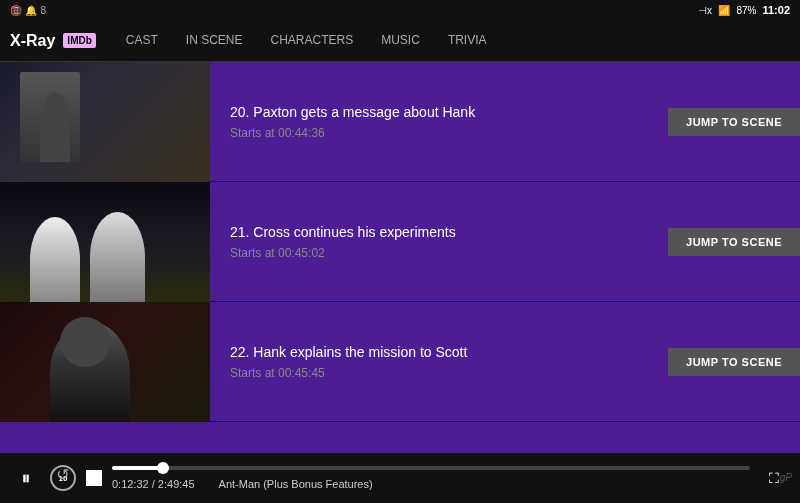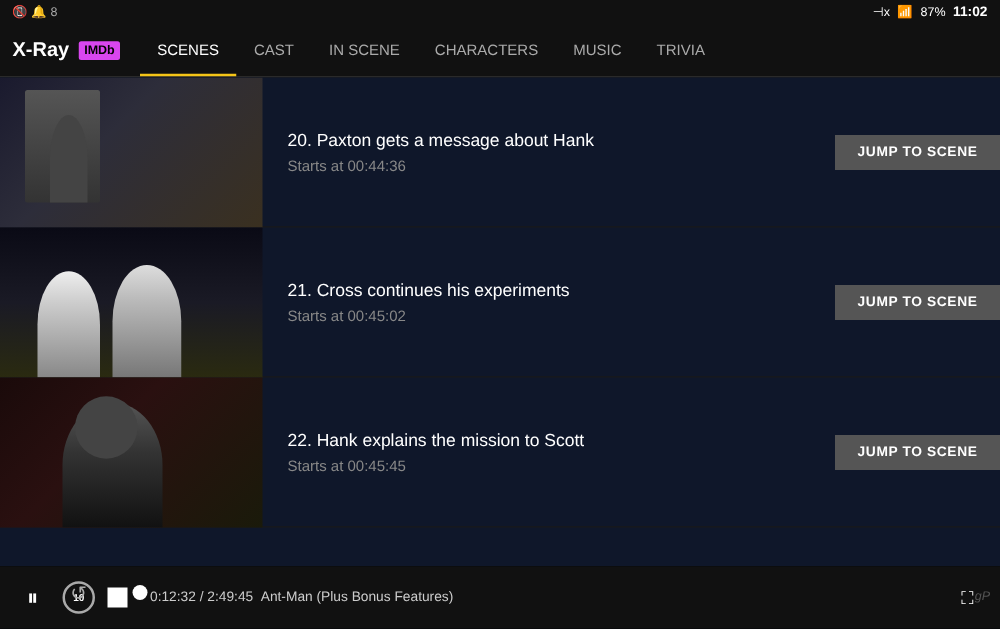--- a/index.html
+++ b/index.html
@@ -43,21 +43,21 @@
       padding: 0 10px;
       border-bottom: 1px solid #333;
     }
     .xray-label {
       color: #fff;
       font-size: 16px;
       font-weight: bold;
       margin-right: 8px;
     }
     .imdb-badge {
-      background: #d946ef;
+      background: #f0abfc;
       color: #000;
       font-size: 10px;
       font-weight: bold;
       padding: 2px 4px;
       border-radius: 2px;
       margin-right: 16px;
     }
     .nav-tabs {
       display: flex;
       gap: 0;
@@ -77,21 +77,21 @@
     }
     .nav-tab.active {
       color: #fff;
       border-bottom: 2px solid #f5c518;
     }
 
     
     .scene-list {
       height: calc(503px - 20px - 42px - 50px);
       overflow-y: auto;
-      background: #0f172a;
+      background: #4c1d95;
     }
     .scene-item {
       display: flex;
       align-items: center;
       height: 120px;
       border-bottom: 1px solid #1a1a1a;
       position: relative;
     }
     .scene-thumbnail {
       width: 210px;
@@ -208,21 +208,21 @@
       cursor: pointer;
       display: flex;
       align-items: center;
       justify-content: center;
       width: 28px;
       height: 28px;
     }
     .progress-area {
       flex: 1;
       display: flex;
-      flex-direction: row;
+      flex-direction: column;
       gap: 8px;
     }
     .progress-bar-container {
       height: 4px;
       background: #444;
       border-radius: 2px;
       position: relative;
     }
     .progress-fill {
       height: 100%;
@@ -242,20 +242,21 @@
     }
     .time-label {
       font-size: 11px;
       color: #ccc;
       white-space: nowrap;
     }
     .movie-title-label {
       font-size: 11px;
       color: #ccc;
       white-space: nowrap;
+      margin-left: 18px;
     }
     .stop-btn {
       width: 16px;
       height: 16px;
       background: #fff;
       flex-shrink: 0;
     }
     .watermark {
       position: absolute;
       bottom: 20px;
@@ -277,21 +278,20 @@
     <span style="font-size:10px;">📶</span>
     <span style="font-size:10px;">87%</span>
     <span style="font-size:11px;font-weight:bold;">11:02</span>
   </div>
 </div>
 
 <div class="header">
   <span class="xray-label">X-Ray</span>
   <span class="imdb-badge">IMDb</span>
   <div class="nav-tabs">
-    <div class="nav-tab active">SCENES</div>
     <div class="nav-tab">CAST</div>
     <div class="nav-tab">IN SCENE</div>
     <div class="nav-tab">CHARACTERS</div>
     <div class="nav-tab">MUSIC</div>
     <div class="nav-tab">TRIVIA</div>
   </div>
 </div>
 
 <div class="scene-list">
 

